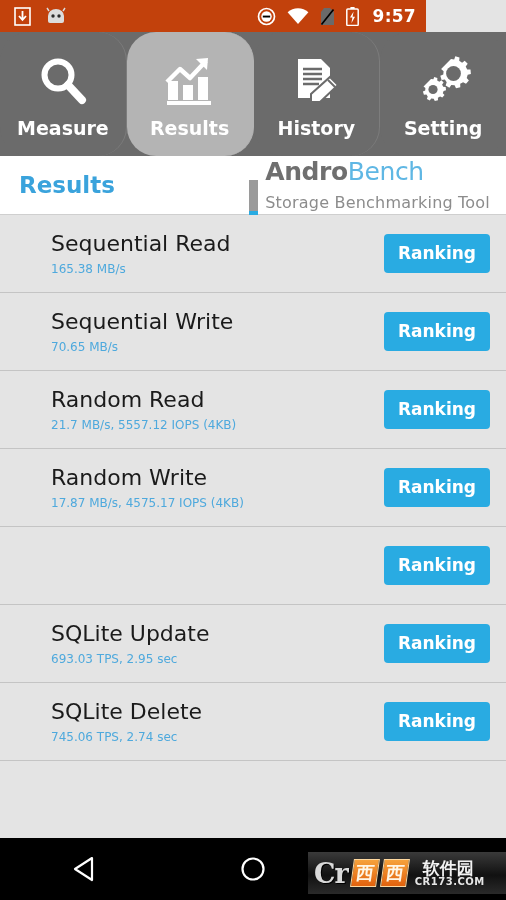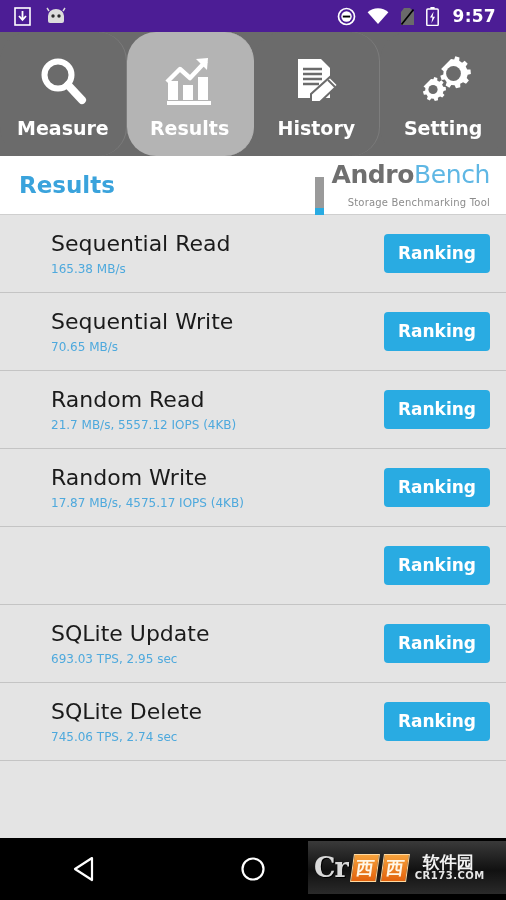--- a/index.html
+++ b/index.html
@@ -11,22 +11,22 @@
   }
   .phone {
     position: relative;
     width: 506px; height: 900px;
     background: #e4e4e4;
   }
 
   
   .statusbar {
     position: absolute; top: 0; left: 0;
-    width: 506px; height: 32px;
-    background: #4c1d95;
+    width: 426px; height: 32px;
+    background: #c2410c;
     display: flex; align-items: center;
     padding: 0 10px 0 14px;
   }
   .sb-left { display: flex; align-items: center; gap: 14px; }
   .sb-right { margin-left: auto; display: flex; align-items: center; gap: 11px; }
   .sb-time {
     color: #fff; font-size: 17px; font-weight: bold;
     letter-spacing: .3px; margin-left: 3px;
   }
   .ic { display: block; }
@@ -78,21 +78,21 @@
   .logo-bar::after {
     content: ""; position: absolute; left: 0; bottom: -9px;
     width: 9px; height: 9px; background: #29abe2;
   }
   .logo-text { display: flex; flex-direction: column; line-height: 1; }
   .logo-main { font-size: 25px; font-weight: bold; letter-spacing: -.4px; }
   .logo-main .andro { color: #6f6f6f; }
   .logo-main .bench { color: #5fb7e4; font-weight: normal; }
   .logo-sub {
     margin-top: 11px; text-align: right;
-    color: #8c8c8c; font-size: 10px; letter-spacing: .2px;
+    color: #8c8c8c; font-size: 16px; letter-spacing: .2px;
   }
 
   
   .list {
     position: absolute; top: 215px; left: 0;
     width: 506px; height: 623px;
     background: #e4e4e4;
   }
   .row {
     position: relative;
@@ -125,21 +125,21 @@
   
   .navbar {
     position: absolute; left: 0; bottom: 0;
     width: 506px; height: 62px;
     background: #000;
     display: flex; align-items: center; justify-content: space-around;
   }
   .nav-btn { width: 70px; height: 62px; display: flex; align-items: center; justify-content: center; cursor: pointer; }
   .watermark {
     position: absolute; right: 0; bottom: 6px;
-    width: 198px; height: 53px;
+    width: 198px; height: 42px;
     background: linear-gradient(180deg,#3a3a3a 0%, #111 55%, #2a2a2a 100%);
     display: flex; align-items: center; gap: 4px;
     padding-left: 6px;
   }
   .wm-cr {
     color: #d9d9d9; font-size: 27px; font-weight: bold;
     font-family: "DejaVu Serif", "Liberation Serif", serif;
     letter-spacing: -1px; text-shadow: 1px 1px 0 #000;
   }
   .wm-box {

